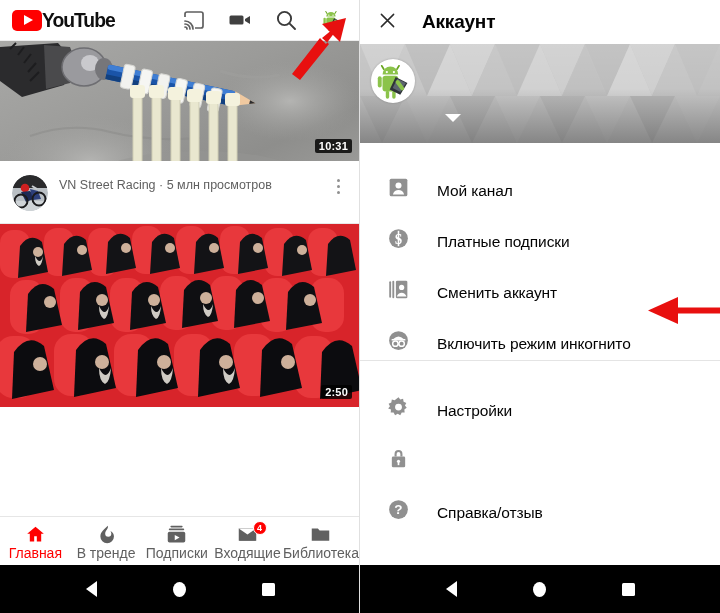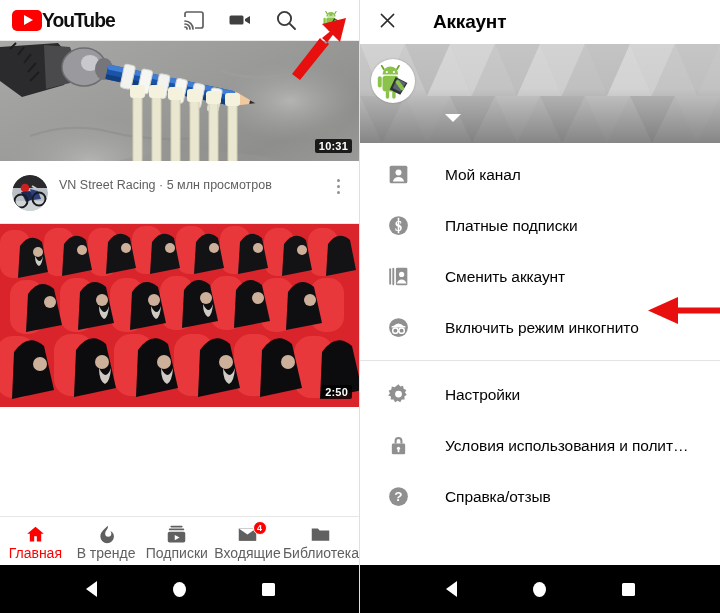--- a/index.html
+++ b/index.html
@@ -83,21 +83,21 @@
   .badge {
     position: absolute; top: 4px; left: 50%; margin-left: 5px;
     background: #ff0000; color: #fff; font-size: 9px; font-weight: bold;
     min-width: 14px; height: 14px; border-radius: 7px;
     display: flex; align-items: center; justify-content: center; padding: 0 3px;
     border: 1.5px solid #fff;
   }
 
   
   .acc-topbar {
-    height: 44px; display: flex; align-items: center; gap: 35px;
+    height: 44px; display: flex; align-items: center; gap: 24px;
     padding-left: 17px; background: #fff;
   }
   .acc-title { font-size: 19px; color: #030303; font-weight: bold; letter-spacing: -0.2px; }
 
   .acc-banner {
     position: relative; height: 99px; width: 360px; overflow: hidden;
     background: linear-gradient(#d3d3d3, #9e9e9e);
   }
   .acc-banner .tri-pattern { position: absolute; inset: 0; }
   .acc-banner .vignette {
@@ -111,21 +111,21 @@
     box-shadow: 0 0 2px rgba(0,0,0,0.25);
   }
   .acc-caret {
     position: absolute; left: 85px; top: 70px;
     width: 0; height: 0; border-left: 8px solid transparent;
     border-right: 8px solid transparent; border-top: 8px solid #fff;
   }
 
   .acc-list { padding-top: 6px; }
   .acc-item {
-    display: flex; align-items: center; height: 51px; padding-left: 26px; gap: 34px;
+    display: flex; align-items: flex-end; height: 51px; padding-left: 26px; gap: 26px;
   }
   .acc-item .aic { width: 25px; height: 25px; flex: 0 0 25px; display: block; }
   .acc-item .alabel { font-size: 15.5px; color: #030303; letter-spacing: -0.1px; }
   .acc-divider { height: 1px; background: #e4e4e4; margin: 7px 0 8px; }
 
   
   .sysnav {
     position: absolute; left: 0; bottom: 0; width: 360px; height: 48px;
     background: #000; display: flex; align-items: center; justify-content: center; gap: 76px;
   }
@@ -587,21 +587,20 @@
       </div>
       <div class="acc-item">
         <span class="aic">
           <svg viewBox="0 0 24 24" width="25" height="25" fill="#909090">
             <path d="M8.2 10V7.6a3.8 3.8 0 0 1 7.6 0V10h-2V7.6a1.8 1.8 0 0 0-3.6 0V10z"></path>
             <rect x="5.6" y="10" width="12.8" height="10.5" rx="1.4"></rect>
             <circle cx="12" cy="14.6" r="1.5" fill="#fff"></circle>
             <rect x="11.2" y="15" width="1.6" height="3.4" fill="#fff"></rect>
           </svg>
         </span>
-        <span class="alabel">Условия использования и полит…</span>
       </div>
       <div class="acc-item">
         <span class="aic">
           <svg viewBox="0 0 24 24" width="25" height="25">
             <circle cx="12" cy="12" r="9" fill="#909090"></circle>
             <text x="12" y="16.8" text-anchor="middle" font-size="13" font-weight="bold" fill="#fff" font-family="Liberation Sans, sans-serif">?</text>
           </svg>
         </span>
         <span class="alabel">Справка/отзыв</span>
       </div>

